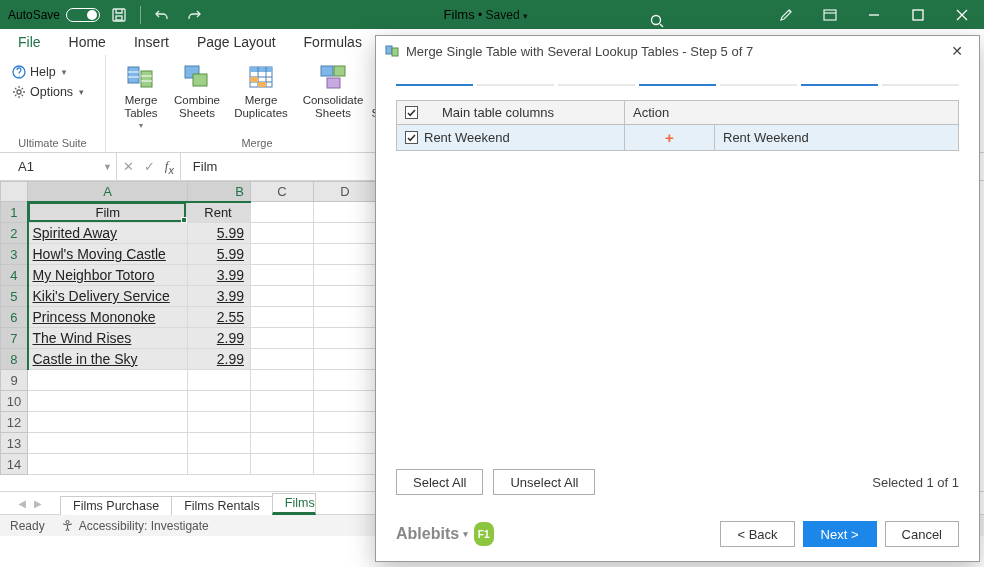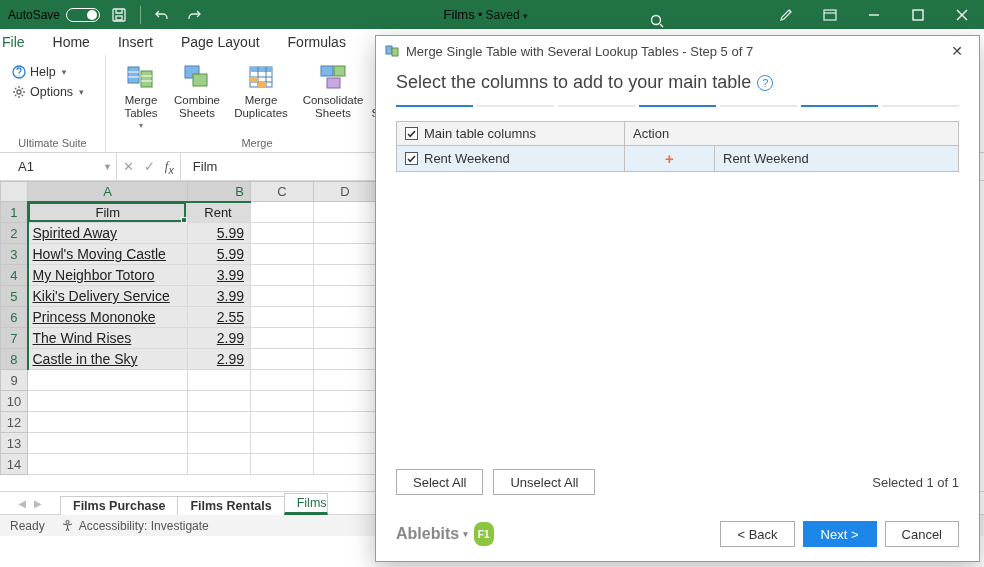--- a/index.html
+++ b/index.html
@@ -18,21 +18,21 @@
   .saved-tag { opacity: .9; }
   .tb-search { position: absolute; left: 50%; top: 3px; transform: translateX(160px); width: 22px; height: 22px; display:flex;align-items:center;justify-content:center;}
   .tb-right { display: flex; align-items: center; gap: 0; padding-right: 0; }
   .tb-right .qat-btn { width: 44px; }
   .win-btn { width: 44px; height: 29px; display: flex; align-items: center; justify-content: center; }
   .win-btn svg, .qat-btn svg { stroke: #fff; }
 
   
   .menutabs { background: #fff; height: 26px; display: flex; align-items: center; font-size: 14px; color: #333; border-bottom: 0; }
   .menutabs .tab { padding: 0 14px; height: 26px; line-height: 26px; }
-  .menutabs .tab.file { color: #217346; font-weight: 400; padding-left: 2px; }
+  .menutabs .tab.file { color: #217346; font-weight: 400; padding-left: 18px; }
 
   
   .ribbon { height: 98px; background: #fff; border-bottom: 1px solid #d4d4d4; display: flex; }
   .rgroup { border-right: 1px solid #e1e1e1; padding: 4px 8px 0 8px; display: flex; flex-direction: column; }
   .rgroup .label { font-size: 11px; color: #666; text-align: center; margin-top: auto; padding-bottom: 3px; }
   .us-group { width: 106px; }
   .us-stack { display: flex; flex-direction: column; gap: 2px; padding-top: 4px; }
   .us-row { display: flex; align-items: center; gap: 4px; font-size: 12.5px; color: #333; padding: 2px 4px; }
   .us-row .caret { margin-left: 2px; font-size: 9px; color: #666; }
   .rbtn { width: 54px; display: flex; flex-direction: column; align-items: center; font-size: 11.5px; color: #333; gap: 1px; padding-top: 2px; }
@@ -67,21 +67,21 @@
   .datahdr { background: #dcdcdc; text-align: center; font-size: 13px; }
   .datacell { background: #e8e8e8; text-decoration: underline; }
   .selring { position: absolute; border: 2px solid #217346; pointer-events: none; }
   .selring .handle { width: 6px; height: 6px; background: #217346; position: absolute; right: -3px; bottom: -3px; border: 1px solid #fff; }
 
   
   .sheetbar { height: 23px; border-top: 1px solid #d6d6d6; display: flex; align-items: stretch; font-size: 12.5px; }
   .sheet-nav { width: 60px; display: flex; align-items: center; justify-content: center; gap: 8px; color: #bbb; }
   .sheet-nav span { font-size: 10px; }
   .sheet-tabs { display: flex; align-items: end; }
-  .stab { padding: 2px 12px; border: 1px solid #ccc; border-bottom: none; background: #fff; color: #333; margin-right: -1px; position: relative; top: 1px; font-weight: bold; }
+  .stab { padding: 2px 12px; border: 1px solid #ccc; border-bottom: none; background: #fff; color: #333; margin-right: -1px; position: relative; top: 1px; }
   .stab.active { border-bottom: 3px solid #217346; color: #217346; font-weight: 400; }
   .stab.cut { overflow: hidden; width: 44px; white-space: nowrap; }
 
   
   .statusbar { height: 22px; background: #f3f3f3; border-top: 1px solid #d6d6d6; display: flex; align-items: center; font-size: 12px; color: #555; padding: 0 10px; gap: 16px; }
 
   
   .dialog { position: absolute; left: 375px; top: 35px; width: 605px; height: 527px; background: #fff; border: 1px solid #999; box-shadow: 0 8px 24px rgba(0,0,0,.25); display: flex; flex-direction: column; }
   .dlg-title { height: 30px; display: flex; align-items: center; padding: 0 8px; font-size: 13px; color: #444; }
   .dlg-title .ti { width: 16px; height: 16px; margin-right: 6px; display:flex;align-items:center;justify-content:center; }
@@ -91,21 +91,21 @@
   .dlg-heading .help { width: 16px; height: 16px; border: 1.2px solid #3a8bd6; border-radius: 50%; color: #3a8bd6; font-size: 11px; display: flex; align-items: center; justify-content: center; }
   .bluerow { height: 2px; margin: 12px 0 14px 0; display: flex; gap: 0; }
   .bluerow span { flex: 1; background: #e8e8e8; margin-right: 4px; }
   .bluerow span.a { background: #2d7dd2; }
   .bluerow span:last-child { margin-right: 0; }
 
   
   .coltable { border: 1px solid #c0c0c0; }
   .coltable .hdr, .coltable .row { display: grid; grid-template-columns: 228px 90px 1fr; }
   .coltable .hdr { background: #f3f3f3; font-size: 13px; color: #333; border-bottom: 1px solid #c0c0c0; }
-  .coltable .hdr > div { padding: 4px 8px; border-right: 1px solid #c0c0c0; display: flex; align-items: center; gap: 6px; }
+  .coltable .hdr > div { padding: 4px 8px; border-right: 1px solid #c0c0c0; display: flex; align-items: center; gap: 24px; }
   .coltable .hdr > div:last-child,
   .coltable .row > div:last-child { border-right: none; }
   .coltable .row { background: #e5f0f8; font-size: 13px; color: #333; }
   .coltable .row > div { padding: 4px 8px; border-right: 1px solid #c0c0c0; display: flex; align-items: center; gap: 6px; }
   .chk { width: 13px; height: 13px; border: 1px solid #555; background: #fff; display: inline-flex; align-items: center; justify-content: center; }
   .chk svg { width: 11px; height: 11px; }
   .act-plus { color: #f26a3a; font-weight: bold; font-size: 15px; width: 100%; text-align: center; }
 
   .spacer { flex: 1; }
   .selall-row { display: flex; gap: 10px; align-items: center; margin-bottom: 16px; }
@@ -442,24 +442,20 @@
     <span class="ti">
       <svg width="14" height="14" viewBox="0 0 14 14">
           <rect x="1" y="2" width="6" height="8" fill="#7eb6e8" stroke="#4a7fb0"></rect>
           <rect x="7" y="4" width="6" height="8" fill="#9fd08a" stroke="#5a8f46"></rect>
         </svg>
     </span>
     <span>Merge Single Table with Several Lookup Tables - Step 5 of 7</span>
     <span class="close">✕</span>
   </div>
   <div class="dlg-body">
-    <div class="dlg-heading">
-      <span>Select the columns to add to your main table</span>
-      <span class="help">?</span>
-    </div>
     <div class="bluerow">
       <span class="a"></span>
         <span></span>
         <span></span>
         <span class="a"></span>
         <span></span>
         <span class="a"></span>
         <span></span>
     </div>
 

